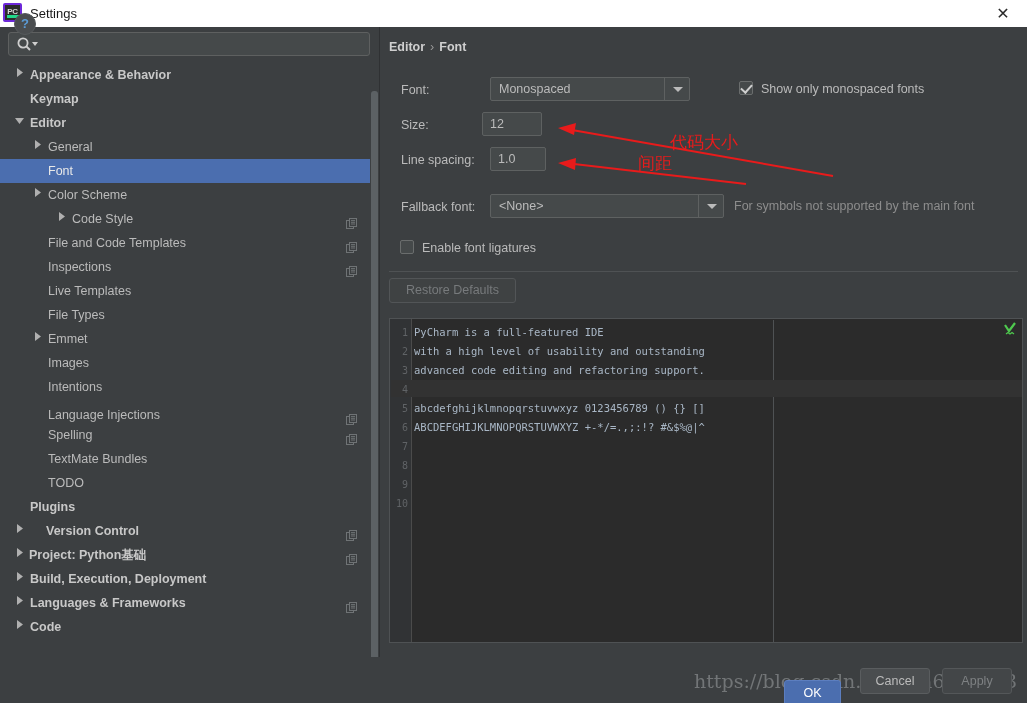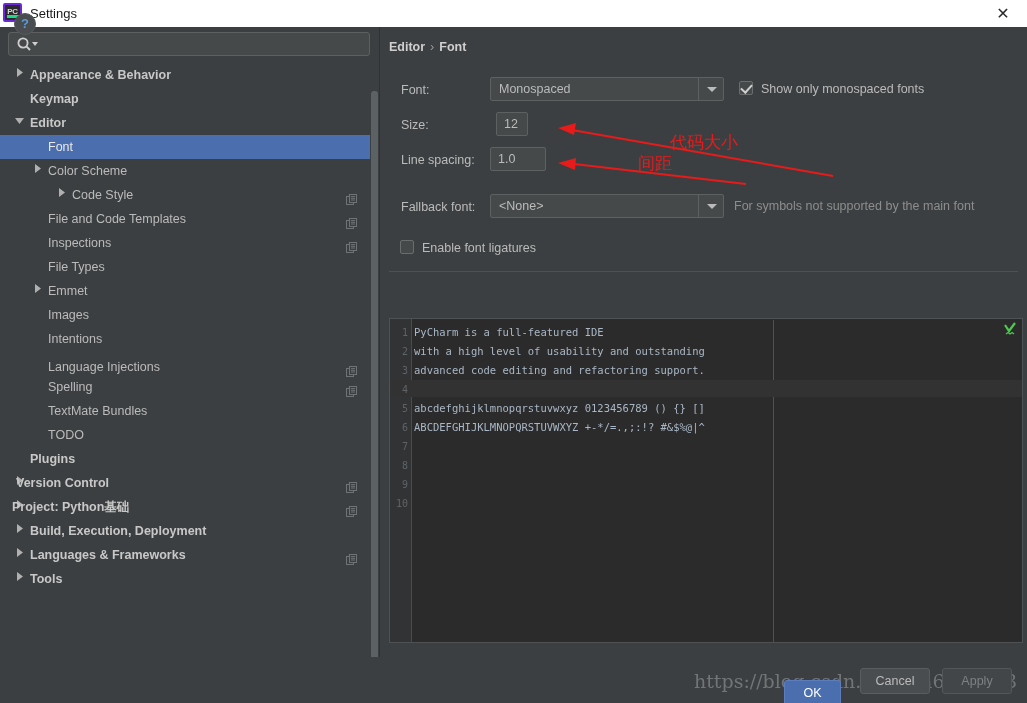--- a/index.html
+++ b/index.html
@@ -243,20 +243,26 @@
       </div>
       <div class="tree-row bold" style="top: 0px;">
         <span class="lbl" style="left: 30px;">Keymap</span>
       </div>
       <div class="tree-row bold" style="top: 0px;">
         <span class="arrow" style="left: 12px;"><svg width="9" height="9" viewBox="0 0 9 9">
             <polygon points="0,2 9,2 4.5,8" fill="#b0b0b0"></polygon>
           </svg></span>
         <span class="lbl" style="left: 30px;">Editor</span>
       </div>
+      <div class="tree-row" style="top: 0px;">
+        <span class="arrow" style="left: 30px;"><svg width="9" height="9" viewBox="0 0 9 9">
+            <polygon points="2,0 8,4.5 2,9" fill="#b0b0b0"></polygon>
+          </svg></span>
+        <span class="lbl" style="left: 48px;">General</span>
+      </div>
       <div class="tree-row sel" style="top: 0px;">
         <span class="lbl" style="left: 48px;">Font</span>
       </div>
       <div class="tree-row" style="top: 0px;">
         <span class="arrow" style="left: 30px;"><svg width="9" height="9" viewBox="0 0 9 9">
             <polygon points="2,0 8,4.5 2,9" fill="#b0b0b0"></polygon>
           </svg></span>
         <span class="lbl" style="left: 48px;">Color Scheme</span>
       </div>
       <div class="tree-row" style="top: 0px; margin-left: 24px;">
@@ -286,20 +292,23 @@
         <span class="lbl" style="left: 48px;">Inspections</span>
         <span class="copy-icon"><svg width="11" height="11" viewBox="0 0 11 11">
             <rect x="0.5" y="2.5" width="7" height="8" fill="none" stroke="#6f7375"></rect>
             <rect x="3.5" y="0.5" width="7" height="8" fill="#3c3f41" stroke="#6f7375"></rect>
             <line x1="5" y1="2.6" x2="9" y2="2.6" stroke="#6f7375"></line>
             <line x1="5" y1="4.3" x2="9" y2="4.3" stroke="#6f7375"></line>
             <line x1="5" y1="6.0" x2="9" y2="6.0" stroke="#6f7375"></line>
           </svg></span>
       </div>
       <div class="tree-row" style="top: 0px;">
+        <span class="lbl" style="left: 48px;">Live Templates</span>
+      </div>
+      <div class="tree-row" style="top: 0px;">
         <span class="lbl" style="left: 48px;">File Types</span>
       </div>
       <div class="tree-row" style="top: 0px;">
         <span class="arrow" style="left: 30px;"><svg width="9" height="9" viewBox="0 0 9 9">
             <polygon points="2,0 8,4.5 2,9" fill="#b0b0b0"></polygon>
           </svg></span>
         <span class="lbl" style="left: 48px;">Emmet</span>
       </div>
       <div class="tree-row" style="top: 0px;">
         <span class="lbl" style="left: 48px;">Images</span>
@@ -333,34 +342,34 @@
       <div class="tree-row" style="top: 0px;">
         <span class="lbl" style="left: 48px;">TODO</span>
       </div>
       <div class="tree-row bold" style="top: 0px;">
         <span class="lbl" style="left: 30px;">Plugins</span>
       </div>
       <div class="tree-row bold" style="top: 0px;">
         <span class="arrow" style="left: 12px;"><svg width="9" height="9" viewBox="0 0 9 9">
             <polygon points="2,0 8,4.5 2,9" fill="#b0b0b0"></polygon>
           </svg></span>
-        <span class="lbl" style="left: 16px;">Version Control</span>
-        <span class="copy-icon"><svg width="11" height="11" viewBox="0 0 11 11">
-            <rect x="0.5" y="2.5" width="7" height="8" fill="none" stroke="#6f7375"></rect>
-            <rect x="3.5" y="0.5" width="7" height="8" fill="#3c3f41" stroke="#6f7375"></rect>
-            <line x1="5" y1="2.6" x2="9" y2="2.6" stroke="#6f7375"></line>
-            <line x1="5" y1="4.3" x2="9" y2="4.3" stroke="#6f7375"></line>
-            <line x1="5" y1="6.0" x2="9" y2="6.0" stroke="#6f7375"></line>
-          </svg></span>
-      </div>
-      <div class="tree-row bold" style="top: 0px;">
-        <span class="arrow" style="left: 12px;"><svg width="9" height="9" viewBox="0 0 9 9">
-            <polygon points="2,0 8,4.5 2,9" fill="#b0b0b0"></polygon>
-          </svg></span>
-        <span class="lbl" style="left: 12px;">Project: Python基础</span>
+        <span class="lbl" style="left: 46px;">Version Control</span>
+        <span class="copy-icon"><svg width="11" height="11" viewBox="0 0 11 11">
+            <rect x="0.5" y="2.5" width="7" height="8" fill="none" stroke="#6f7375"></rect>
+            <rect x="3.5" y="0.5" width="7" height="8" fill="#3c3f41" stroke="#6f7375"></rect>
+            <line x1="5" y1="2.6" x2="9" y2="2.6" stroke="#6f7375"></line>
+            <line x1="5" y1="4.3" x2="9" y2="4.3" stroke="#6f7375"></line>
+            <line x1="5" y1="6.0" x2="9" y2="6.0" stroke="#6f7375"></line>
+          </svg></span>
+      </div>
+      <div class="tree-row bold" style="top: 0px;">
+        <span class="arrow" style="left: 12px;"><svg width="9" height="9" viewBox="0 0 9 9">
+            <polygon points="2,0 8,4.5 2,9" fill="#b0b0b0"></polygon>
+          </svg></span>
+        <span class="lbl" style="left: 29px;">Project: Python基础</span>
         <span class="copy-icon"><svg width="11" height="11" viewBox="0 0 11 11">
             <rect x="0.5" y="2.5" width="7" height="8" fill="none" stroke="#6f7375"></rect>
             <rect x="3.5" y="0.5" width="7" height="8" fill="#3c3f41" stroke="#6f7375"></rect>
             <line x1="5" y1="2.6" x2="9" y2="2.6" stroke="#6f7375"></line>
             <line x1="5" y1="4.3" x2="9" y2="4.3" stroke="#6f7375"></line>
             <line x1="5" y1="6.0" x2="9" y2="6.0" stroke="#6f7375"></line>
           </svg></span>
       </div>
       <div class="tree-row bold" style="top: 0px;">
         <span class="arrow" style="left: 12px;"><svg width="9" height="9" viewBox="0 0 9 9">
@@ -378,48 +387,48 @@
             <rect x="3.5" y="0.5" width="7" height="8" fill="#3c3f41" stroke="#6f7375"></rect>
             <line x1="5" y1="2.6" x2="9" y2="2.6" stroke="#6f7375"></line>
             <line x1="5" y1="4.3" x2="9" y2="4.3" stroke="#6f7375"></line>
             <line x1="5" y1="6.0" x2="9" y2="6.0" stroke="#6f7375"></line>
           </svg></span>
       </div>
       <div class="tree-row bold" style="top: 0px;">
         <span class="arrow" style="left: 12px;"><svg width="9" height="9" viewBox="0 0 9 9">
             <polygon points="2,0 8,4.5 2,9" fill="#b0b0b0"></polygon>
           </svg></span>
-        <span class="lbl" style="left: 30px;">Tools</span>
+        <span class="lbl" style="left: 30px;">Code</span>
       </div>
     </div>
 
   <div class="sb-track"></div>
   <div class="sb-thumb"></div>
 </div>
 <div class="divider-v"></div>
 
 <div class="main">
   <div class="breadcrumb">
     <span>Editor</span><span class="sep">›</span><span>Font</span>
   </div>
 
   <div class="form-label" style="left:9px;top:53px;">Font:</div>
-  <div class="combo" style="left:110px;top:50px;width:234px;">
+  <div class="combo" style="left:110px;top:50px;width:200px;">
     <span class="val">Monospaced</span>
     <span class="arrow-btn">
         <i></i>
       </span>
   </div>
   <div class="check-row" style="left:359px;top:54px;">
     <span class="chkbox on"></span>
     <span class="ctext">Show only monospaced fonts</span>
   </div>
 
   <div class="form-label" style="left:9px;top:88px;">Size:</div>
-  <div class="textfield" style="left:116px;top:85px;width:32px;">
+  <div class="textfield" style="left:102px;top:85px;width:60px;">
     <span class="val">12</span>
   </div>
 
   <div class="form-label" style="left:9px;top:123px;">Line spacing:</div>
   <div class="textfield" style="left:110px;top:120px;width:56px;">
     <span class="val">1.0</span>
   </div>
 
   <div class="form-label" style="left:9px;top:170px;">Fallback font:</div>
   <div class="combo" style="left:110px;top:167px;width:234px;">
@@ -430,20 +439,21 @@
   </div>
   <div class="hint" style="left:354px;top:170px;">For symbols not supported by the main font</div>
 
   <div class="check-row" style="left:20px;top:213px;">
     <span class="chkbox"></span>
     <span class="ctext">Enable font ligatures</span>
   </div>
 
   <div class="hsep" style="left:9px;top:244px;width:629px;"></div>
 
+  <div class="btn-disabled" style="left:9px;top:251px;width:127px;">Restore Defaults</div>
 </div>
 
 <div class="preview">
   <div class="gutter"></div>
   <div class="gutter-sep"></div>
   <div class="margin-guide"></div>
   <div id="caretline" class="caret-line" style="top: 61px;"></div>
   <div id="linenums">
       <div class="ln" style="top: 8px;">1</div>
       <div class="ln" style="top: 27px;">2</div>

